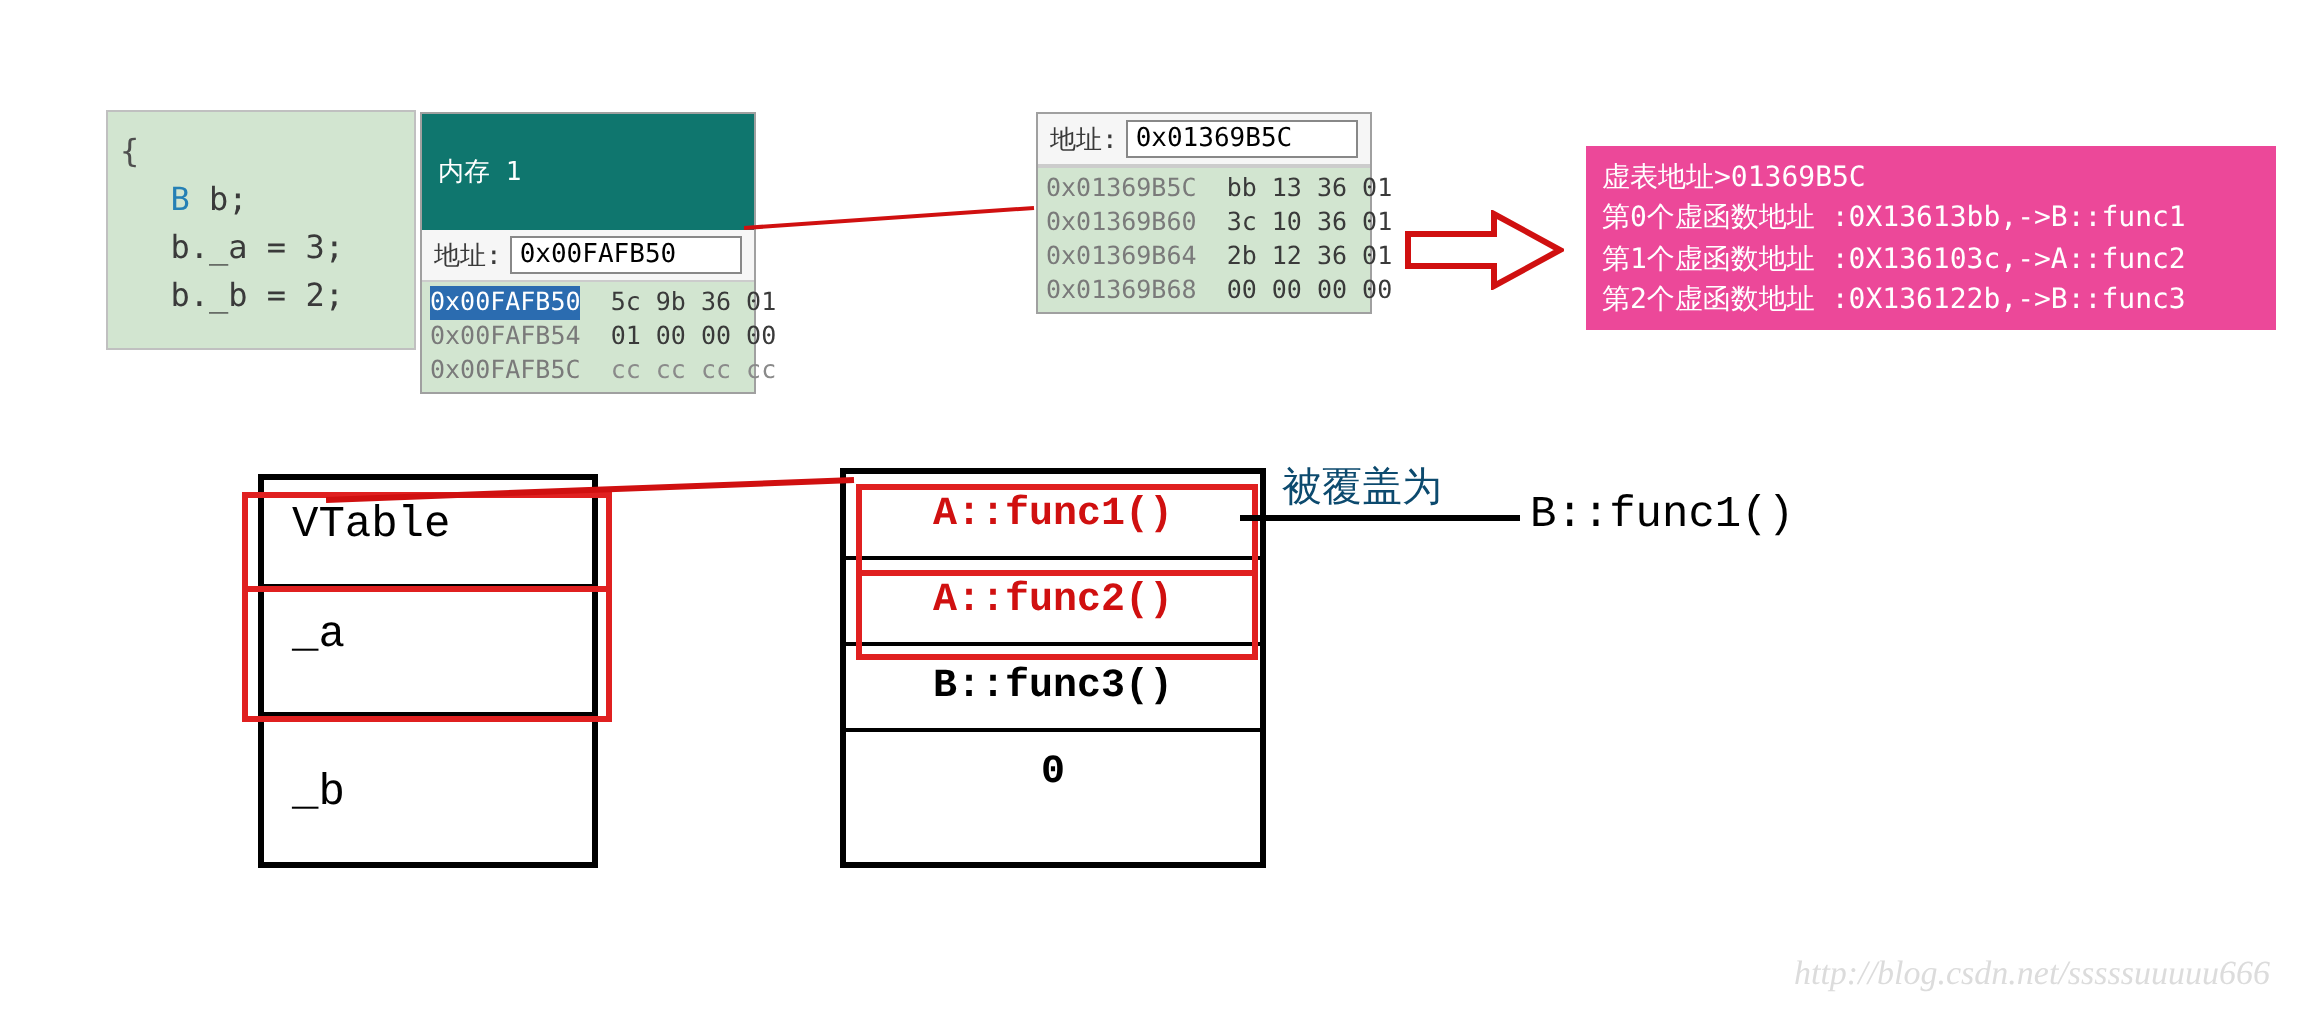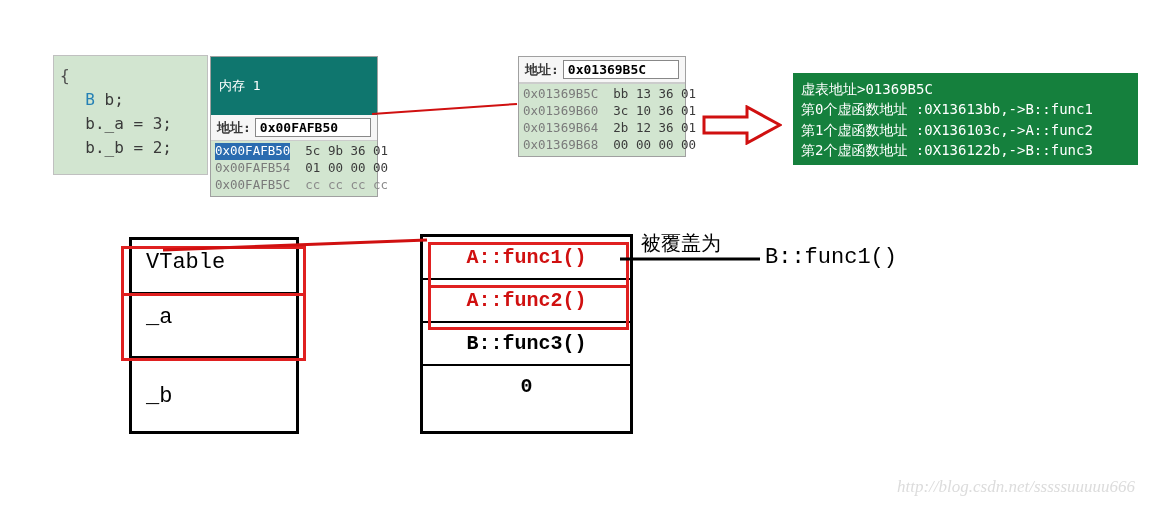--- a/index.html
+++ b/index.html
@@ -41,21 +41,20 @@
       padding: 20px 8px;
       font-size: 13px;
     }
     .mem-addr-row {
       background: #f6f6f6;
       padding: 3px 6px;
       border-bottom: 1px solid #ccc;
       display: flex;
       align-items: center;
       gap: 4px;
-      font-weight: bold;
     }
     .mem-addr-row .lbl { color: #3a3a3a; }
     .mem-addr-row .addrbox {
       background: #fff;
       border: 1px solid #888;
       padding: 1px 4px;
       font-family: Consolas, monospace;
       flex: 1;
     }
     .mem-rows {
@@ -77,21 +76,21 @@
     
     .mem2 { left: 518px; top: 56px; width: 168px; }
     .mem2 .mem-rows { border-top: 1px solid #ccc; }
     
     .console {
       position: absolute;
       left: 793px;
       top: 73px;
       width: 345px;
       height: 92px;
-      background: #15803d;
+      background: #ec4899;
       color: #fff;
       font-family: "SimSun", monospace;
       font-size: 14px;
       padding: 6px 8px;
       line-height: 1.45;
       white-space: pre;
     }
     
     .big-arrow {
       position: absolute;
@@ -166,21 +165,21 @@
     .red-overlay2::after{
       content:"";
       position:absolute; left:-3px; top:40px; width:201px; height:3px; background:#e02020;
     }
     .label-black {
       position: absolute;
       left: 641px;
       top: 230px;
       font-size: 20px;
       font-family: "SimSun", serif;
-      color: #000000;
+      color: #0c4a6e;
     }
     .label-func {
       position: absolute;
       left: 765px;
       top: 245px;
       font-size: 22px;
       font-family: "Courier New", monospace;
       color: #000;
     }
     .watermark {

